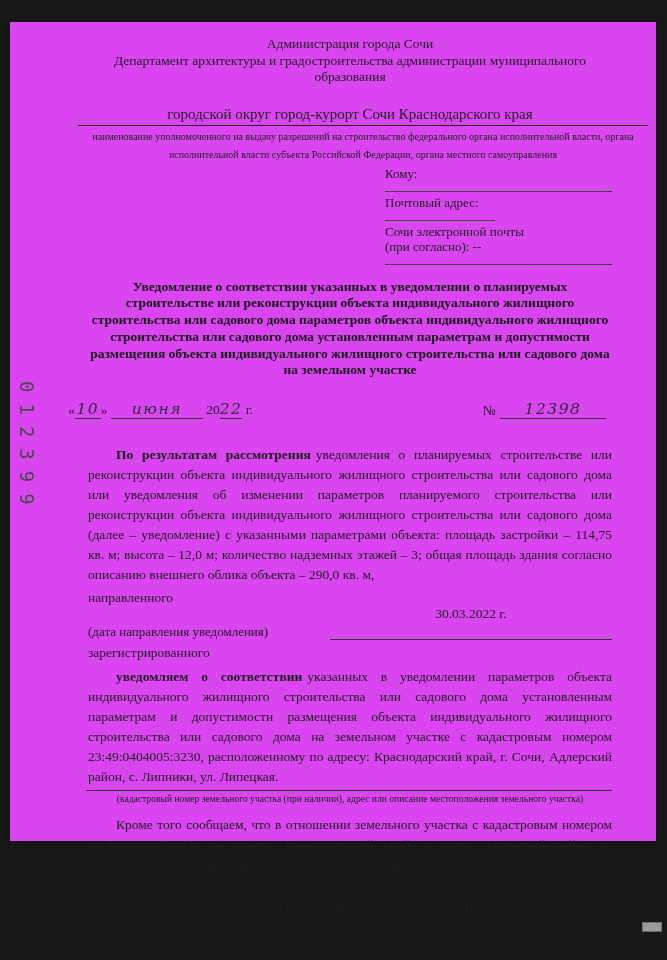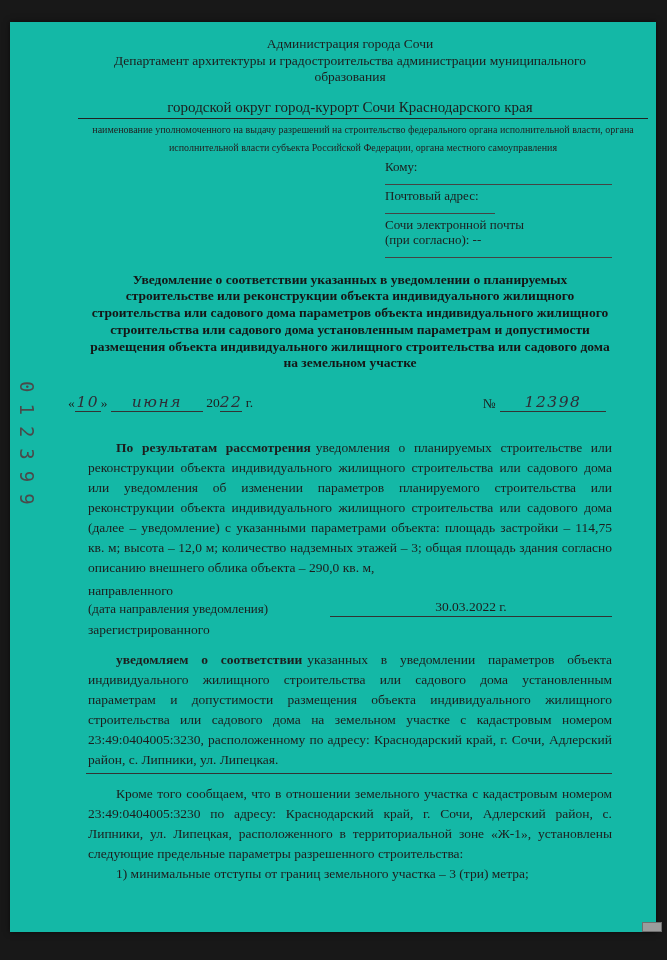--- a/index.html
+++ b/index.html
@@ -6,31 +6,31 @@
   .viewer{
     position:relative;
     width:667px;height:960px;
     background:#181818;
     overflow:hidden;
     font-family:"Liberation Serif", serif;
   }
   .doc-page{
     position:absolute;
     left:10px;top:22px;
-    width:646px;height:910px;
-    background:#14b8a6;
+    width:646px;height:819px;
+    background:#d946ef;
     box-shadow:0 0 6px rgba(0,0,0,.6);
     box-sizing:border-box;
     padding:14px 44px 0 78px;
     color:#1d1d1d;
   }
   
   .hdr{text-align:center;}
   .hdr-l1,.hdr-l2{font-size:13.5px;line-height:16.5px;}
-  .hdr-l3{font-size:15px;line-height:18px;margin-top:12px;}
+  .hdr-l3{font-size:15px;line-height:18px;margin-top:19px;}
   .hdr-rule{border-bottom:1.4px solid #222;margin:2px -36px 2px -10px;}
   .hdr-cap{
     font-size:10px;line-height:18px;text-align:center;
     margin:0 -36px 0 -10px;color:#222;
   }
   
   .recipient{margin-top:2px;margin-left:297px;width:227px;font-size:13px;}
   .r-label{line-height:15px;}
   .r-line{border-bottom:1px solid #444;height:10px;margin-bottom:3px;}
   .r-line.short{width:110px;}
@@ -72,32 +72,32 @@
     font-size:19px;letter-spacing:11px;color:#4a4a4a;
   }
   
   .para{
     font-size:13.5px;line-height:20px;
     text-align:justify;text-align-last:left;
     text-indent:28px;
     margin:0;
   }
   .p1{margin-top:26px;}
-  .p2{margin-top:12px;}
+  .p2{margin-top:6px;}
   .p3{margin-top:10px;}
   .b{font-weight:bold;margin-right:5px;}
   .item{font-size:13.5px;line-height:20px;text-indent:28px;margin:0;}
   
   .field-label{font-size:13.5px;margin-top:4px;line-height:17px;}
   .field-row{display:flex;align-items:flex-end;font-size:13.5px;}
   .field-sub{width:242px;line-height:16px;font-size:13px;}
   .field-value{
     width:282px;text-align:center;
     border-bottom:1px solid #333;
-    padding-bottom:1px;line-height:16px;
+    padding-bottom:17px;line-height:16px;
   }
   
   .cad-rule{border-bottom:1px solid #333;margin:3px 0 0 -2px;}
   .cad-cap{font-size:9.6px;line-height:12px;text-align:center;margin-top:2px;color:#222;}
   
   .scroll-thumb{
     position:absolute;right:5px;bottom:28px;
     width:18px;height:8px;background:#9c9c9c;border:1px solid #6e6e6e;
   }
 </style>
@@ -146,20 +146,21 @@
     <div class="field-label">направленного</div>
     <div class="field-row">
       <div class="field-sub">(дата направления уведомления)</div>
       <div class="field-value">30.03.2022 г.</div>
     </div>
 
     <div class="field-label">зарегистрированного</div>
 
     <p class="para p2"><span class="b">уведомляем о соответствии</span><span>указанных в уведомлении параметров объекта индивидуального жилищного строительства или садового дома установленным параметрам и допустимости размещения объекта индивидуального жилищного строительства или садового дома на земельном участке с кадастровым номером 23:49:0404005:3230, расположенному по адресу: Краснодарский край, г. Сочи, Адлерский район, с. Липники, ул. Липецкая.</span></p>
     <div class="cad-rule"></div>
+    <div class="cad-cap">(кадастровый номер земельного участка (при наличии), адрес или описание местоположения земельного участка)</div>
 
     <p class="para p3">Кроме того сообщаем, что в отношении земельного участка с кадастровым номером 23:49:0404005:3230 по адресу: Краснодарский край, г. Сочи, Адлерский район, с. Липники, ул. Липецкая, расположенного в территориальной зоне «Ж-1», установлены следующие предельные параметры разрешенного строительства:</p>
     <p class="item">1) минимальные отступы от границ земельного участка – 3 (три) метра;</p>
 
   </div>
 
   <div class="stamp">012399</div>
 
   <div class="scroll-thumb"></div>
 

